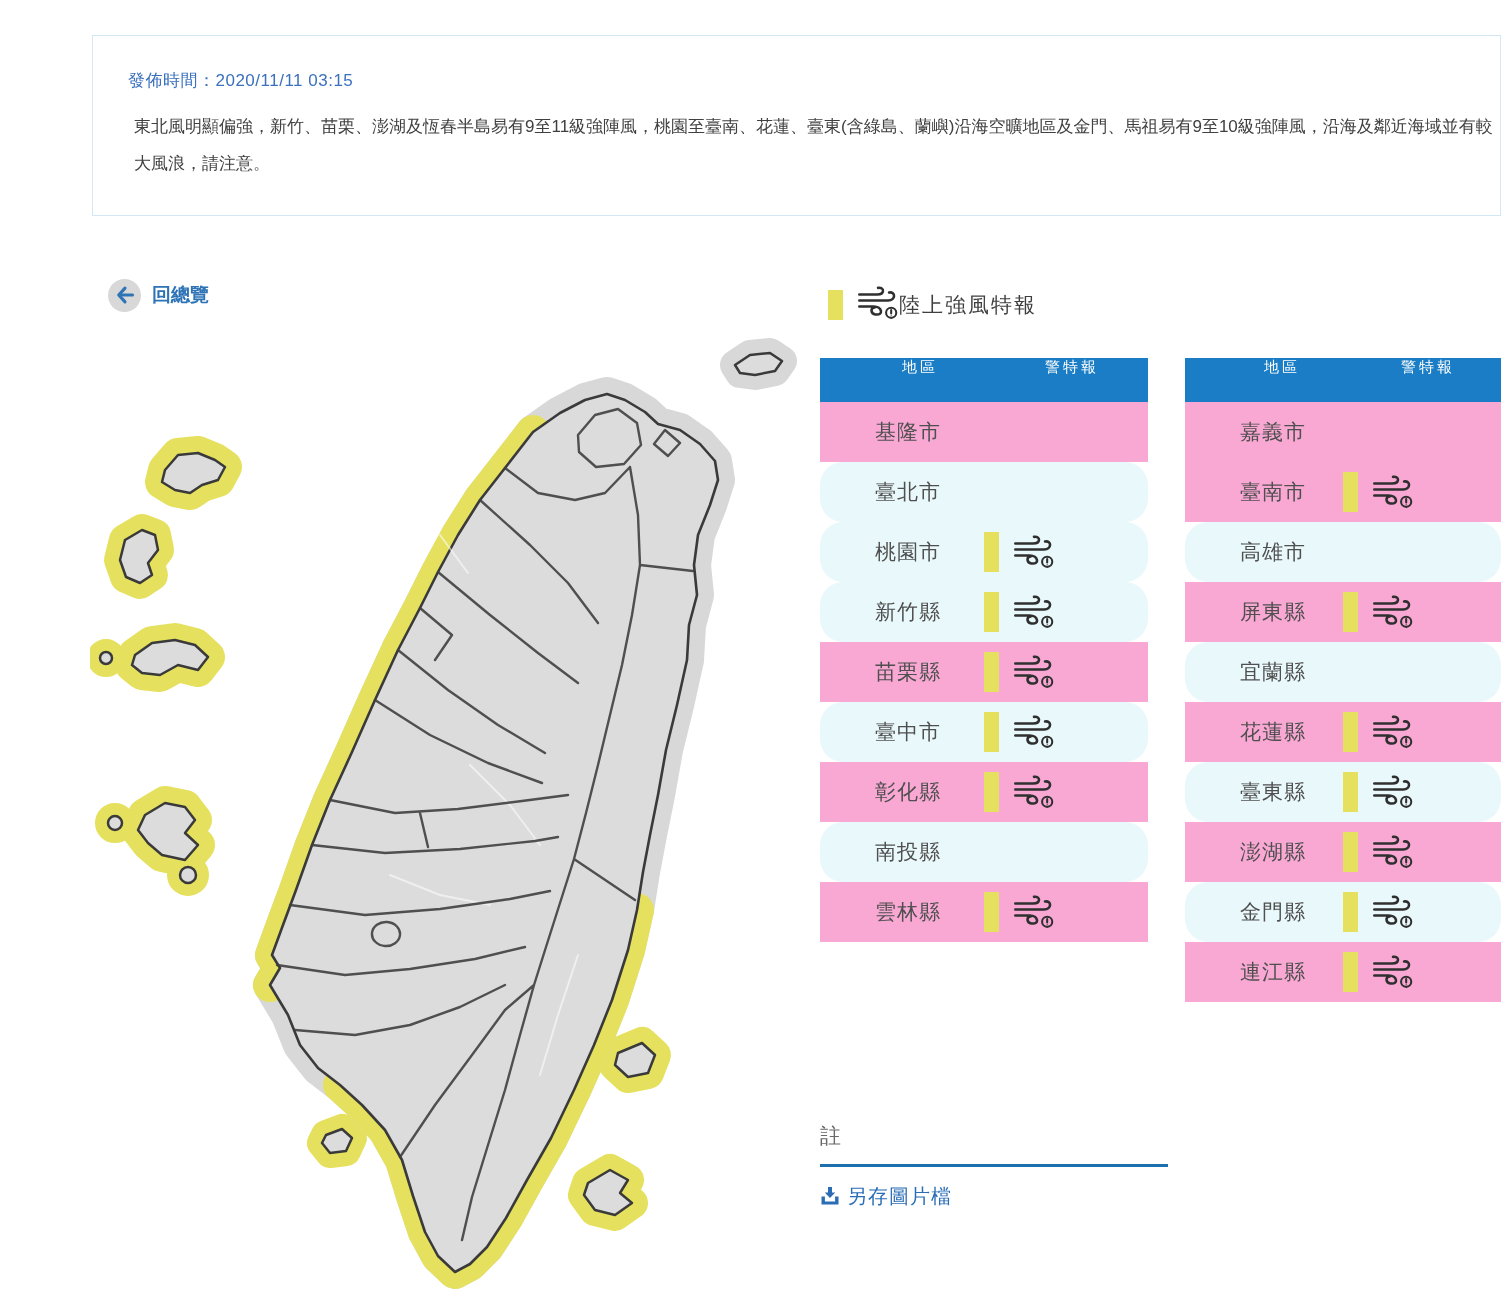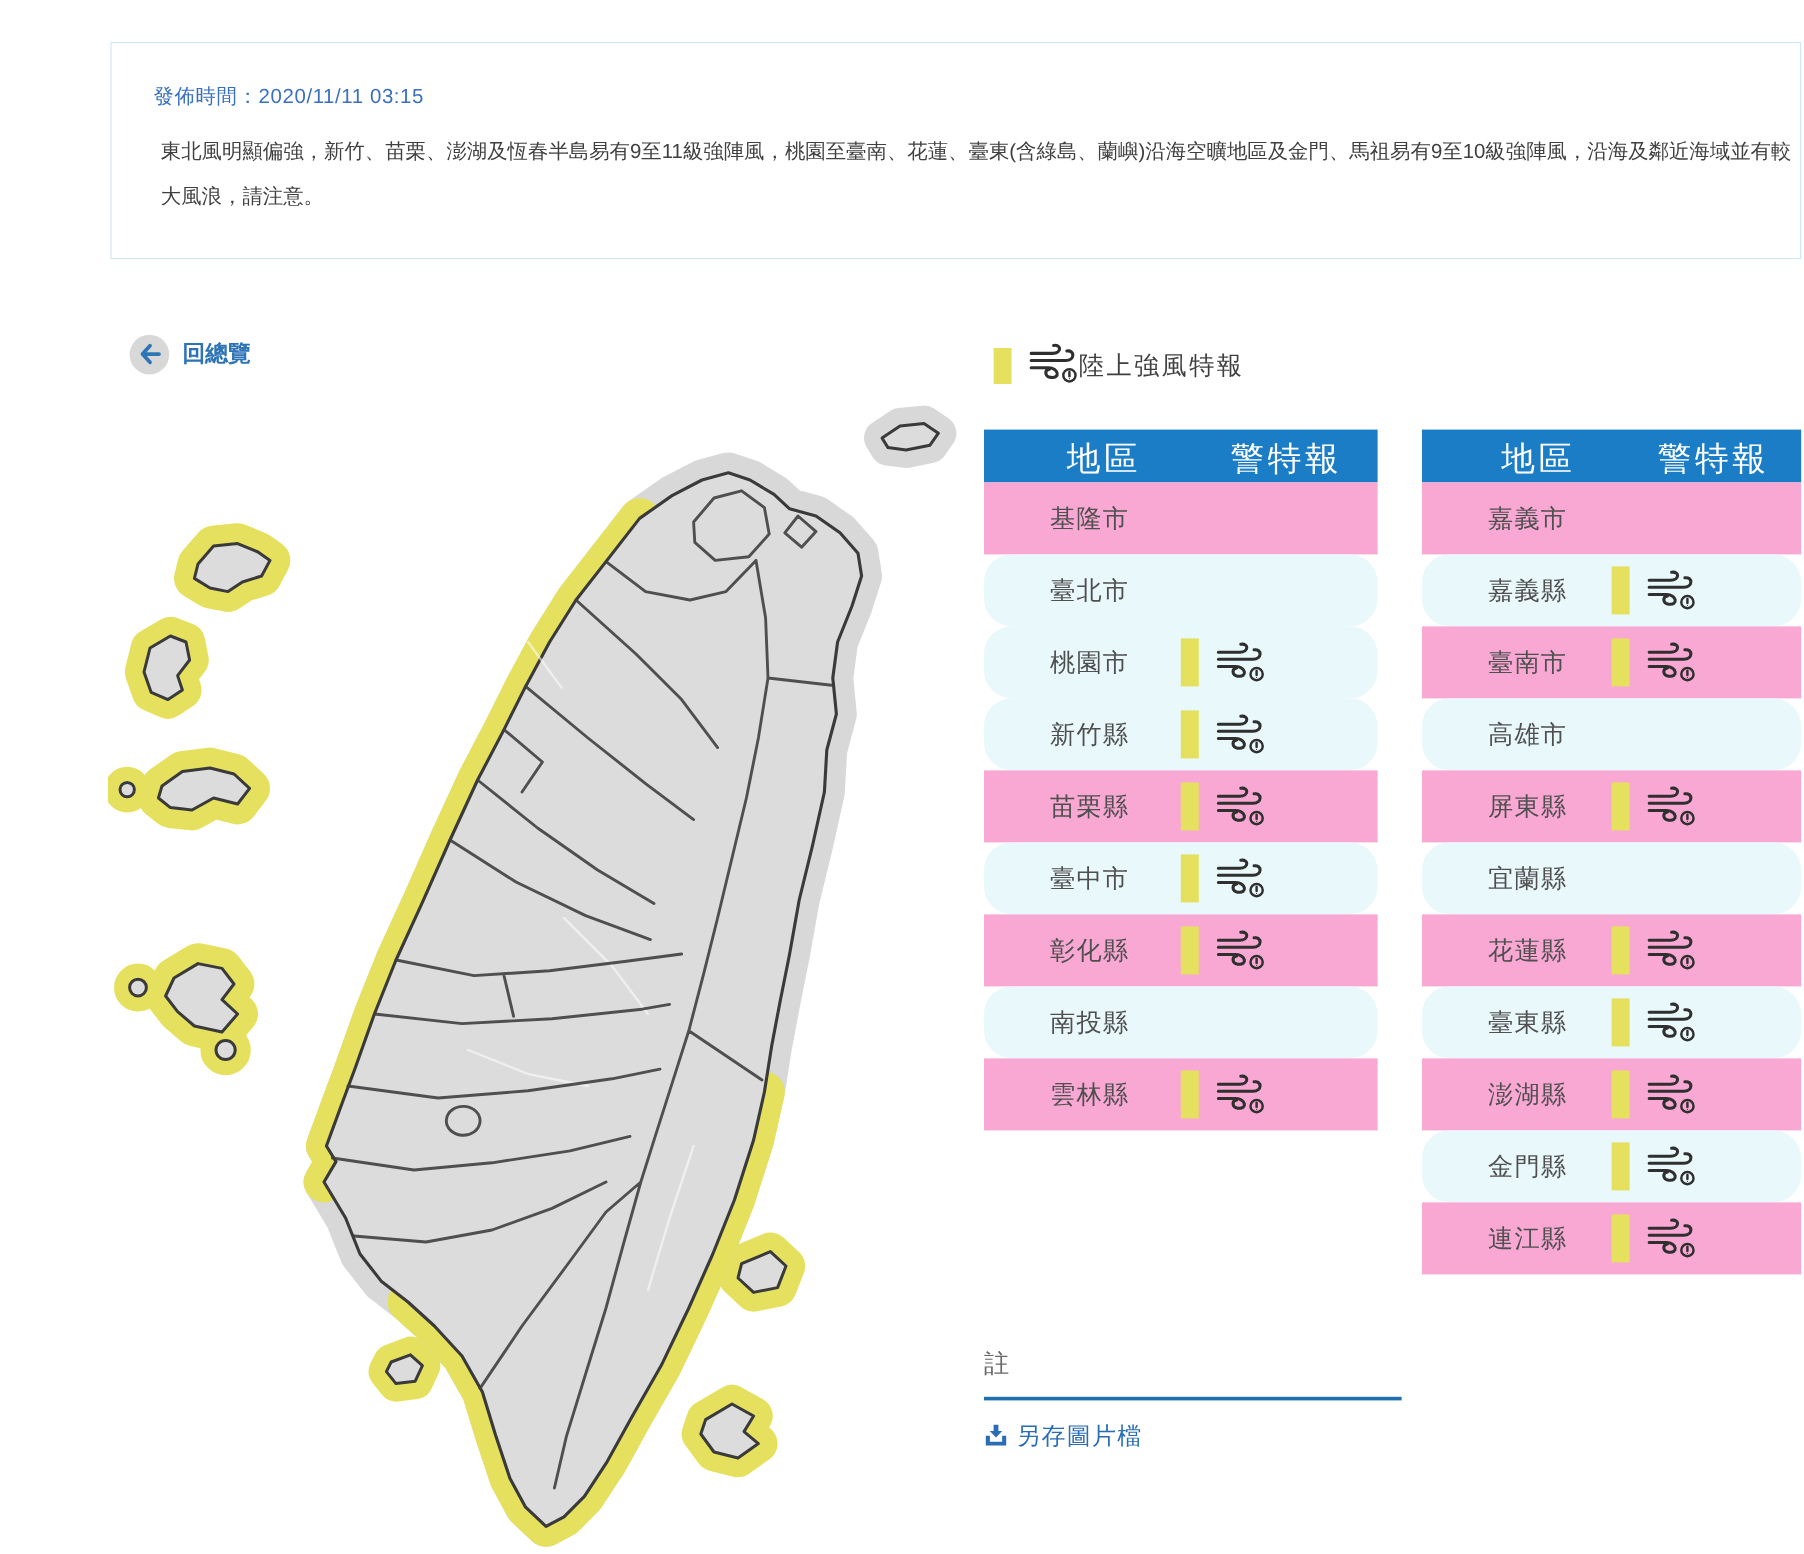--- a/index.html
+++ b/index.html
@@ -51,21 +51,21 @@
     display:flex;align-items:center;
   }
   .legend .ybar{height:30px;}
   .legend-label{font-size:21px;color:#3f3f3f;letter-spacing:2px;}
   
   .wtable{position:absolute;top:358px;}
   .wtable.left{left:820px;width:328px;}
   .wtable.right{left:1185px;width:316px;}
   .thead{
     height:44px;background:var(--header-bg);color:#fff;
-    display:flex;align-items:flex-end;font-size:28px;letter-spacing:3px;padding-left:24px;
+    display:flex;align-items:flex-start;font-size:15px;letter-spacing:3px;padding-left:24px;
   }
   .thead .hcell{width:50%;text-align:center;}
   .trow{height:60px;display:flex;align-items:center;background:#f9a8d4;}
   .trow.alt{background:var(--row-alt);border-radius:23px;}
   .cell.region{width:50%;padding-left:55px;font-size:21px;color:var(--row-text);letter-spacing:1px;}
   .cell.warn{width:50%;display:flex;align-items:center;}
   .ybar{
     display:inline-block;width:15px;height:40px;
     background:var(--warning-yellow);margin-right:14px;flex:0 0 auto;
   }
@@ -309,34 +309,20 @@
 <div class="wtable right">
   <div class="thead">
     <div class="hcell">地區</div>
     <div class="hcell">警特報</div>
   </div>
   <div class="tbody">
       <div class="trow">
         <div class="cell region">嘉義市</div>
         <div class="cell warn"></div>
       </div>
-      <div class="trow alt">
-        <div class="cell region">嘉義縣</div>
-        <div class="cell warn">
-          <span class="ybar"></span>
-          <svg class="wind-ic" viewBox="0 0 48 40" fill="none" stroke="#2f2f2f" stroke-width="3" stroke-linecap="round" stroke-linejoin="round">
-    <path d="M2 10 H23 C32 10 32 1 24 2.2"></path>
-    <path d="M2 17 H36 C45 17 45 6.5 37 7.6"></path>
-    <path d="M2 24 H19 C29 24 31 35 21 33.5 C15 32.6 15 26 20 25.4"></path>
-    <circle cx="39.5" cy="31.5" r="6" stroke-width="2.4"></circle>
-    <path d="M39.5 28.3 v4" stroke-width="2.4"></path>
-    <circle cx="39.5" cy="34.8" r="0.6" fill="#2f2f2f" stroke="none"></circle>
-  </svg>
-        </div>
-      </div>
       <div class="trow">
         <div class="cell region">臺南市</div>
         <div class="cell warn">
           <span class="ybar"></span>
           <svg class="wind-ic" viewBox="0 0 48 40" fill="none" stroke="#2f2f2f" stroke-width="3" stroke-linecap="round" stroke-linejoin="round">
     <path d="M2 10 H23 C32 10 32 1 24 2.2"></path>
     <path d="M2 17 H36 C45 17 45 6.5 37 7.6"></path>
     <path d="M2 24 H19 C29 24 31 35 21 33.5 C15 32.6 15 26 20 25.4"></path>
     <circle cx="39.5" cy="31.5" r="6" stroke-width="2.4"></circle>
     <path d="M39.5 28.3 v4" stroke-width="2.4"></path>

